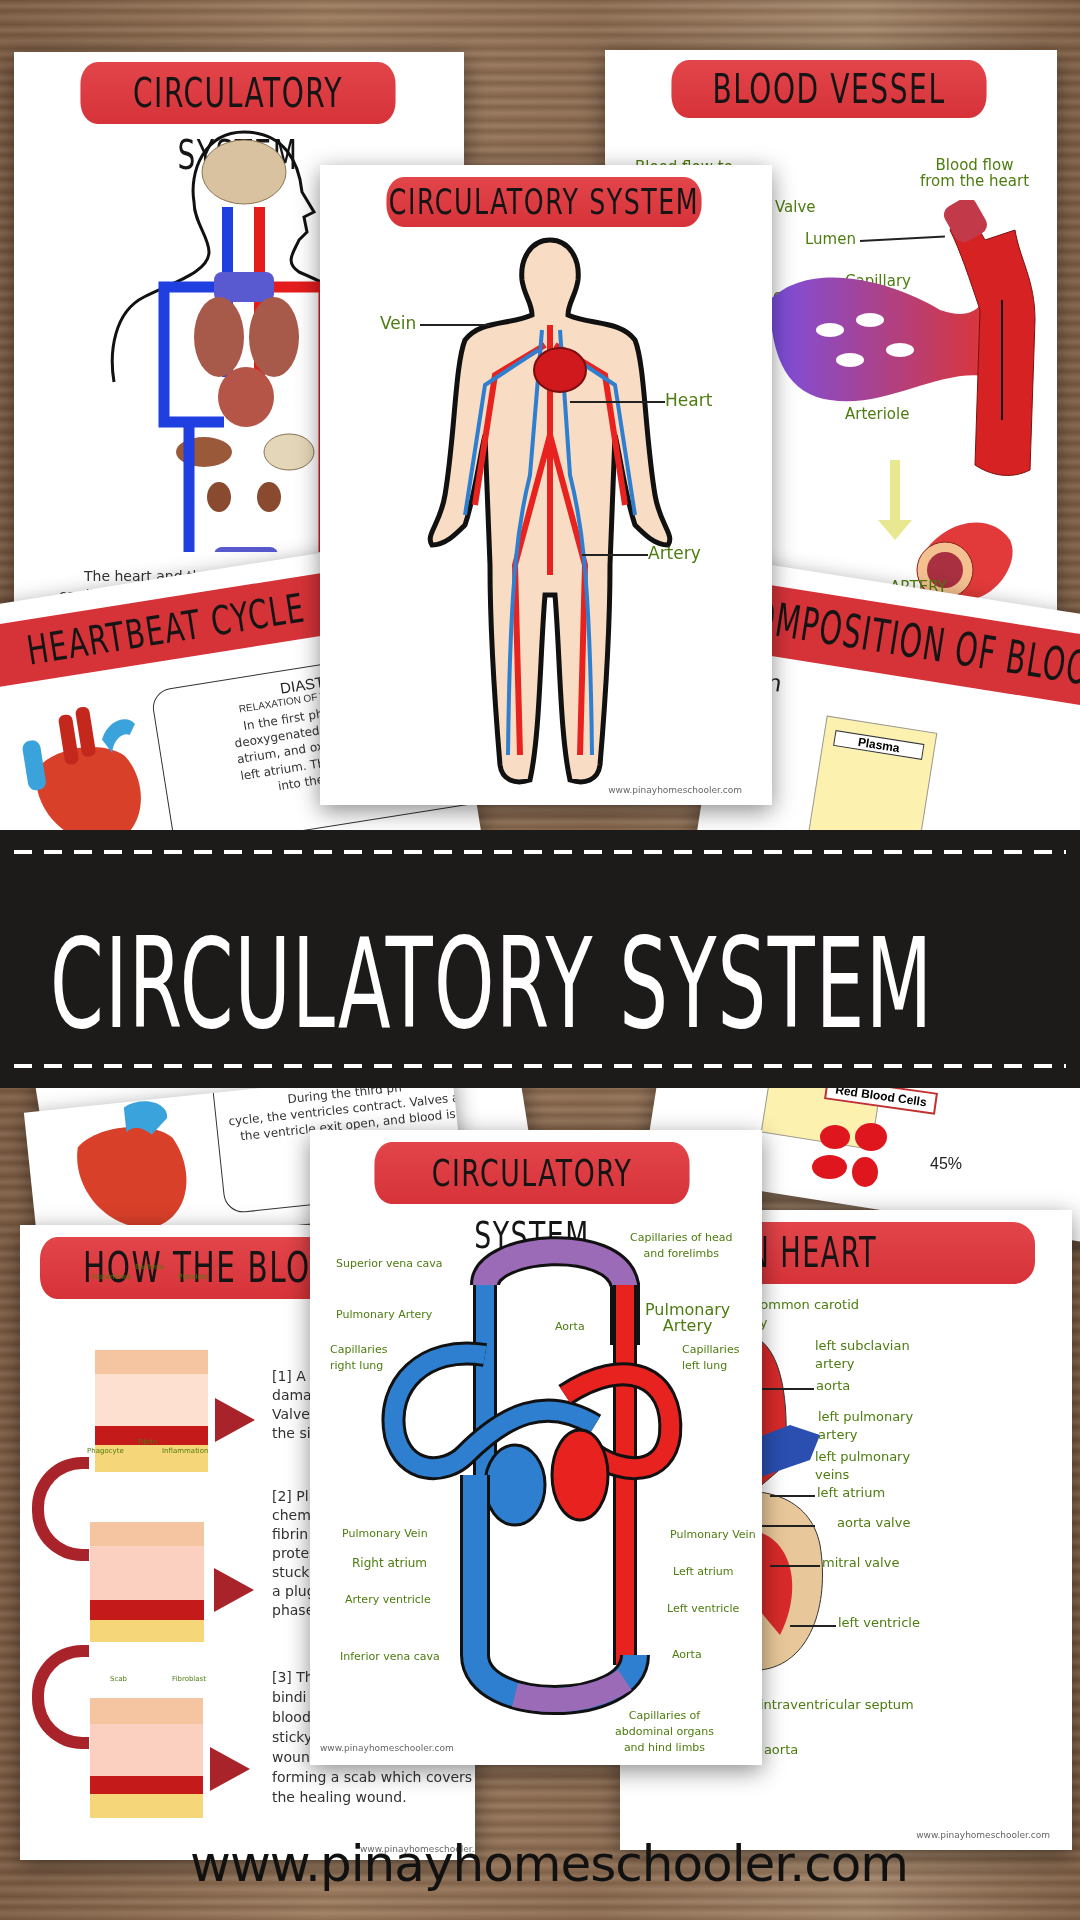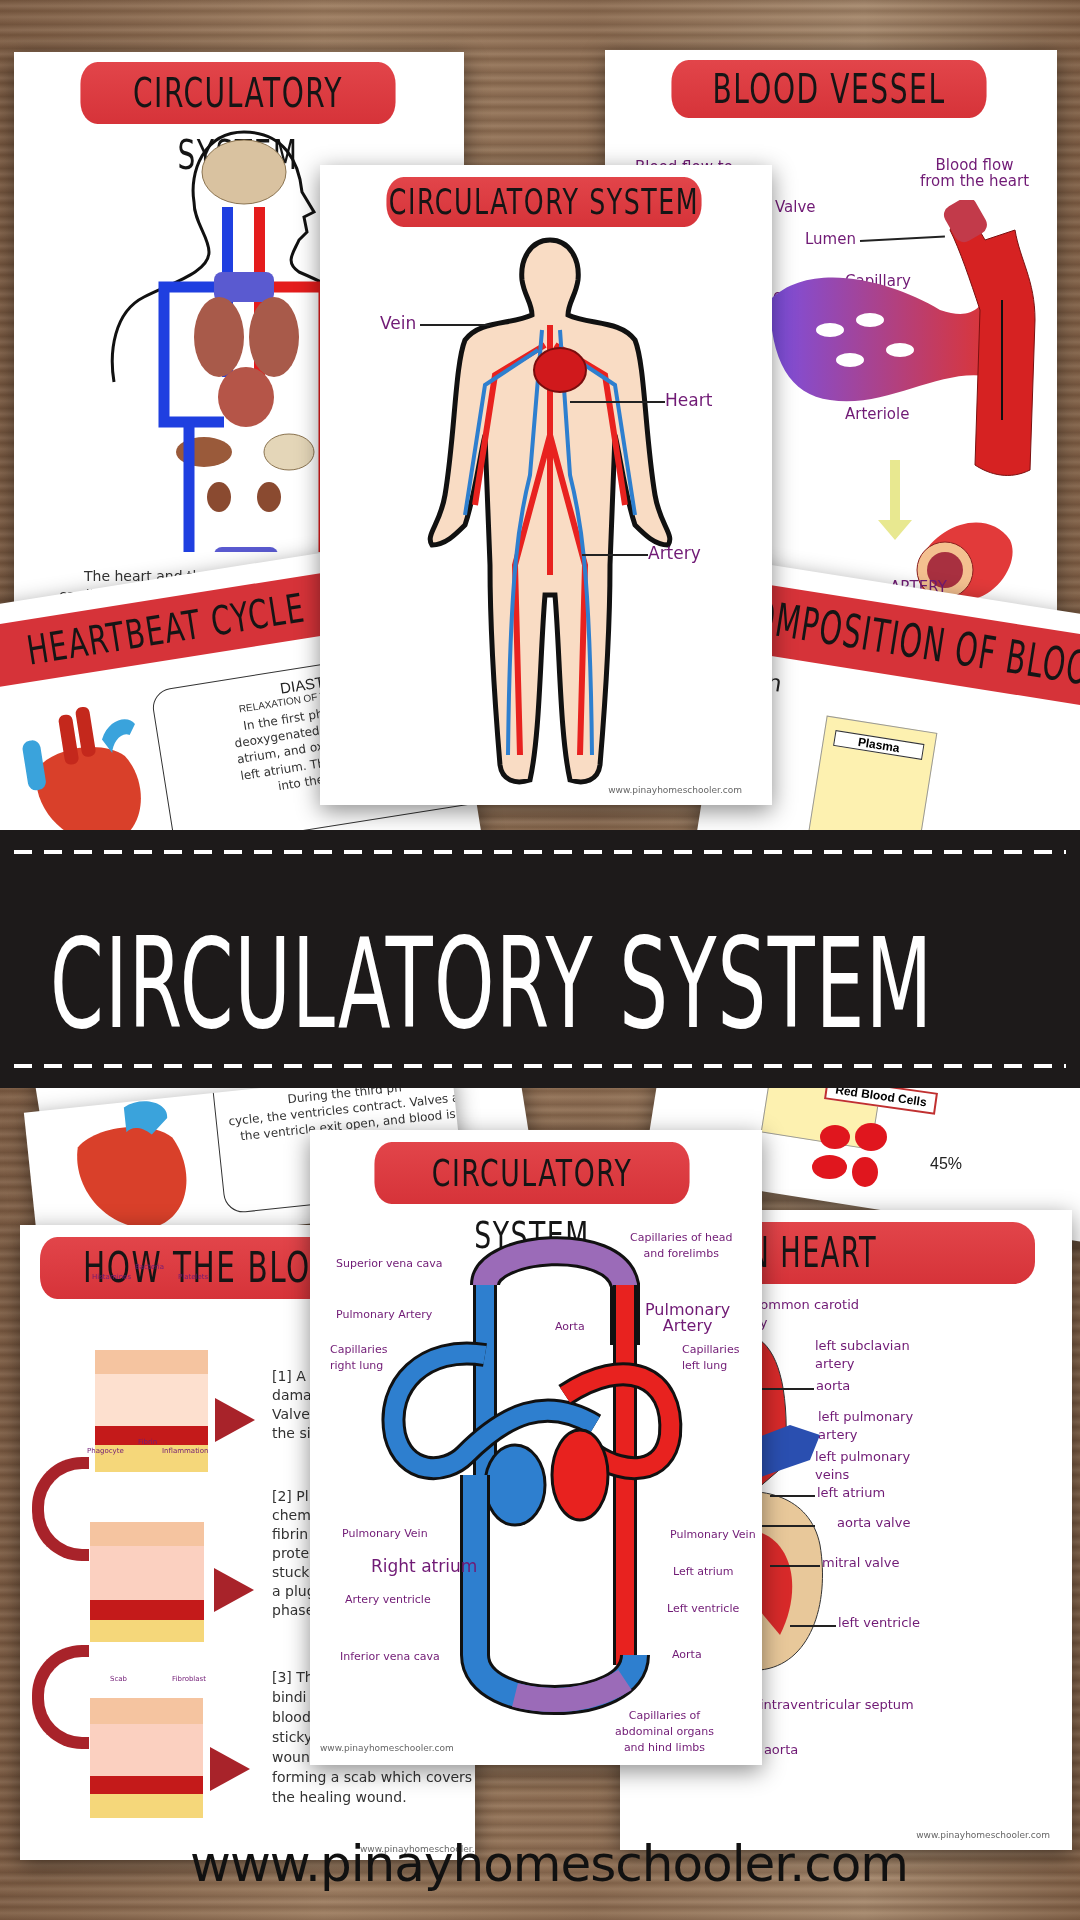--- a/index.html
+++ b/index.html
@@ -6,21 +6,21 @@
   body{width:1080px;height:1920px;position:relative;overflow:hidden;
     background:
       repeating-linear-gradient(180deg, rgba(60,40,25,.18) 0px, rgba(255,240,220,.10) 6px, rgba(80,55,35,.22) 11px, rgba(230,210,185,.12) 17px, rgba(70,45,30,.15) 24px),
       linear-gradient(90deg,#7a5a42,#9a7a5e 30%,#8a6a50 55%,#a3866b 80%,#7d5d44);
     font-family:"Liberation Sans",sans-serif;}
   .card{position:absolute;background:#fff;box-shadow:0 6px 22px rgba(0,0,0,.45);overflow:hidden;}
   .title-bar{position:absolute;background:linear-gradient(180deg,#e2454a,#d63339);border-radius:22px;
     color:#151515;text-align:center;font-family:"DejaVu Sans Condensed","DejaVu Sans",sans-serif;
     letter-spacing:2px;transform:scaleX(.78);transform-origin:center;}
   .title-text{display:block;font-weight:400;}
-  .lbl{position:absolute;color:#701a75;font-family:"DejaVu Sans",sans-serif;white-space:nowrap;}
+  .lbl{position:absolute;color:#4d7c0f;font-family:"DejaVu Sans",sans-serif;white-space:nowrap;}
   .line{position:absolute;background:#222;height:1.5px;transform-origin:left center;}
   .wm{position:absolute;font-size:9px;color:#666;font-family:"DejaVu Sans",sans-serif;}
   .banner{position:absolute;left:0;top:830px;width:1080px;height:258px;background:#1d1a1a;}
   .dash{position:absolute;left:14px;right:14px;height:4px;
     background:repeating-linear-gradient(90deg,#fff 0 18px,transparent 18px 30px);}
   .banner .script{position:absolute;left:50px;top:30px;width:980px;color:#fff;
     font-family:"DejaVu Serif",serif;font-style:italic;font-size:52px;letter-spacing:1px;}
   .banner .big{position:absolute;left:50px;top:92px;color:#fff;font-family:"DejaVu Sans",sans-serif;
     font-size:124px;line-height:124px;letter-spacing:2px;transform:scaleX(.62);transform-origin:left top;white-space:nowrap;}
   .url{position:absolute;left:190px;top:1835px;font-family:"DejaVu Sans",sans-serif;font-size:50px;color:#111;letter-spacing:-1px;}
@@ -314,21 +314,21 @@
   <div class="lbl" style="left:335px;top:172px;font-size:16px;line-height:16px;text-align:center;">
     <div>Pulmonary</div>
     <div>Artery</div>
   </div>
   <div class="lbl" style="left:372px;top:212px;font-size:11px;line-height:16px;">
     <div>Capillaries</div>
     <div>left lung</div>
   </div>
   <div class="lbl" style="left:32px;top:397px;font-size:11px;">Pulmonary Vein</div>
   <div class="lbl" style="left:360px;top:398px;font-size:11px;">Pulmonary Vein</div>
-  <div class="lbl" style="left:42px;top:426px;font-size:17px;margin-left:19px;">Right atrium</div>
+  <div class="lbl" style="left:42px;top:426px;font-size:12px;">Right atrium</div>
   <div class="lbl" style="left:363px;top:435px;font-size:11px;">Left atrium</div>
   <div class="lbl" style="left:35px;top:463px;font-size:11px;">Artery ventricle</div>
   <div class="lbl" style="left:357px;top:472px;font-size:11px;">Left ventricle</div>
   <div class="lbl" style="left:30px;top:520px;font-size:11px;">Inferior vena cava</div>
   <div class="lbl" style="left:362px;top:518px;font-size:11px;">Aorta</div>
   <div class="lbl" style="left:305px;top:578px;font-size:11px;line-height:16px;text-align:center;">
     <div>Capillaries of</div>
     <div>abdominal organs</div>
     <div>and hind limbs</div>
   </div>

